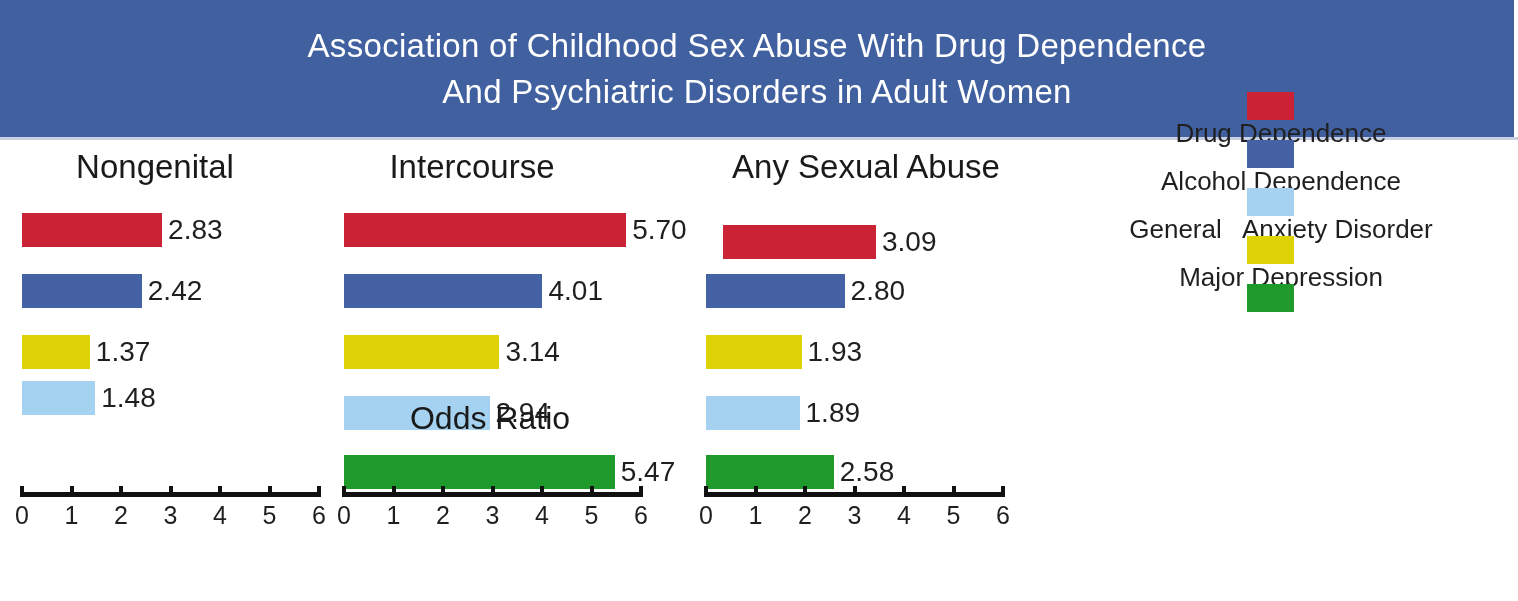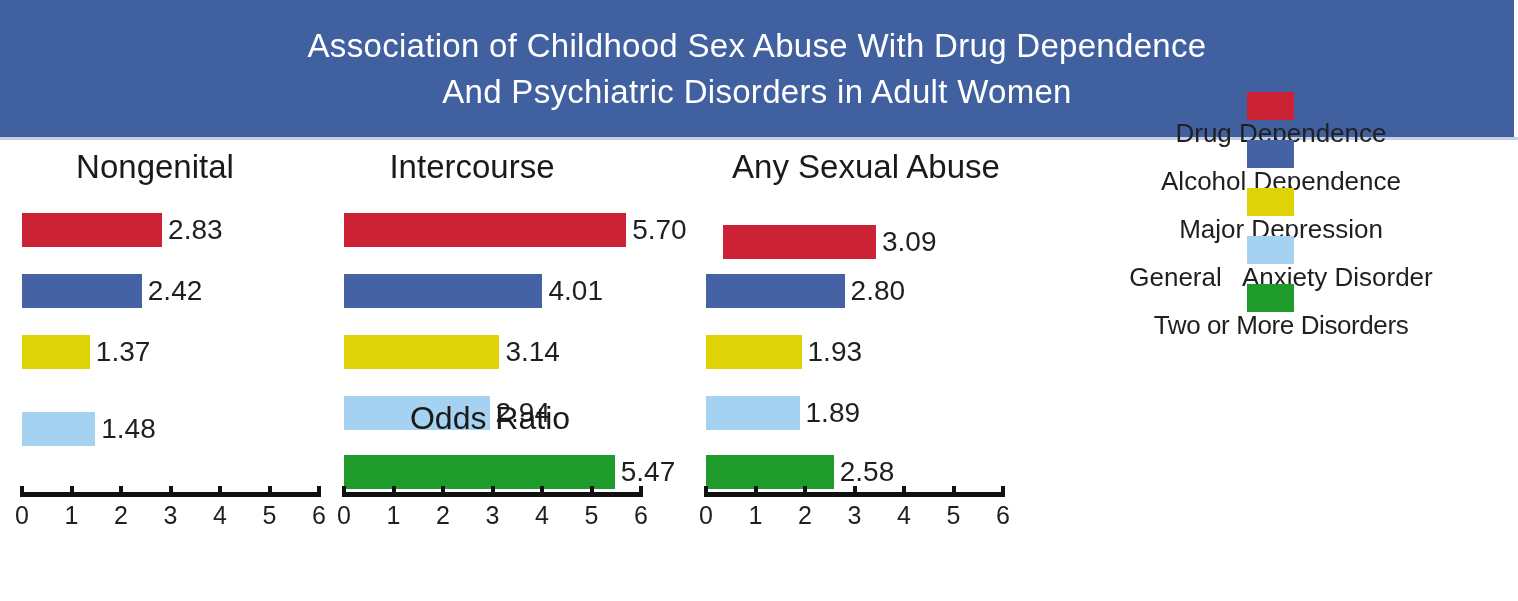--- a/index.html
+++ b/index.html
@@ -200,21 +200,21 @@
             <div class="bar-value">2.83</div>
           </div>
           <div class="bar-row" style="top: 134px;">
             <div class="bar" style="width: 119.79px; background: rgb(69, 99, 164);"></div>
             <div class="bar-value">2.42</div>
           </div>
           <div class="bar-row" style="top: 195px;">
             <div class="bar" style="width: 67.815px; background: rgb(221, 211, 7);"></div>
             <div class="bar-value">1.37</div>
           </div>
-          <div class="bar-row" style="top: 272px;">
+          <div class="bar-row" style="top: 241px;">
             <div class="bar" style="width: 73.26px; background: rgb(165, 210, 240);"></div>
             <div class="bar-value">1.48</div>
           </div>
         </div>
         <div class="axis" style="left: 0px; top: 352px; width: 297px;">
           <div class="axis-line"></div>
           <div class="axis-tick" style="left: 0px;"></div>
           <div class="axis-tick-label" style="left: 0px;">0</div>
           <div class="axis-tick" style="left: 49.5px;"></div>
           <div class="axis-tick-label" style="left: 49.5px;">1</div>
@@ -321,26 +321,25 @@
   <div id="legend">
       <div class="legend-row">
         <div class="legend-swatch" style="background: rgb(204, 34, 53);"></div>
         <div class="legend-label">Drug Dependence</div>
       </div>
       <div class="legend-row">
         <div class="legend-swatch" style="background: rgb(69, 99, 164);"></div>
         <div class="legend-label">Alcohol Dependence</div>
       </div>
       <div class="legend-row">
+        <div class="legend-swatch" style="background: rgb(165, 210, 240);"></div>
+        <div class="legend-label">General   Anxiety Disorder</div>
+      </div>
+      <div class="legend-row">
         <div class="legend-swatch" style="background: rgb(221, 211, 7);"></div>
         <div class="legend-label">Major Depression</div>
       </div>
       <div class="legend-row">
-        <div class="legend-swatch" style="background: rgb(165, 210, 240);"></div>
-        <div class="legend-label">General   Anxiety Disorder</div>
-      </div>
-      <div class="legend-row">
         <div class="legend-swatch" style="background: rgb(31, 155, 44);"></div>
-        <div class="legend-label condensed">Two or More Disorders</div>
       </div>
     </div>
 
 </div>
 
 </body></html>

